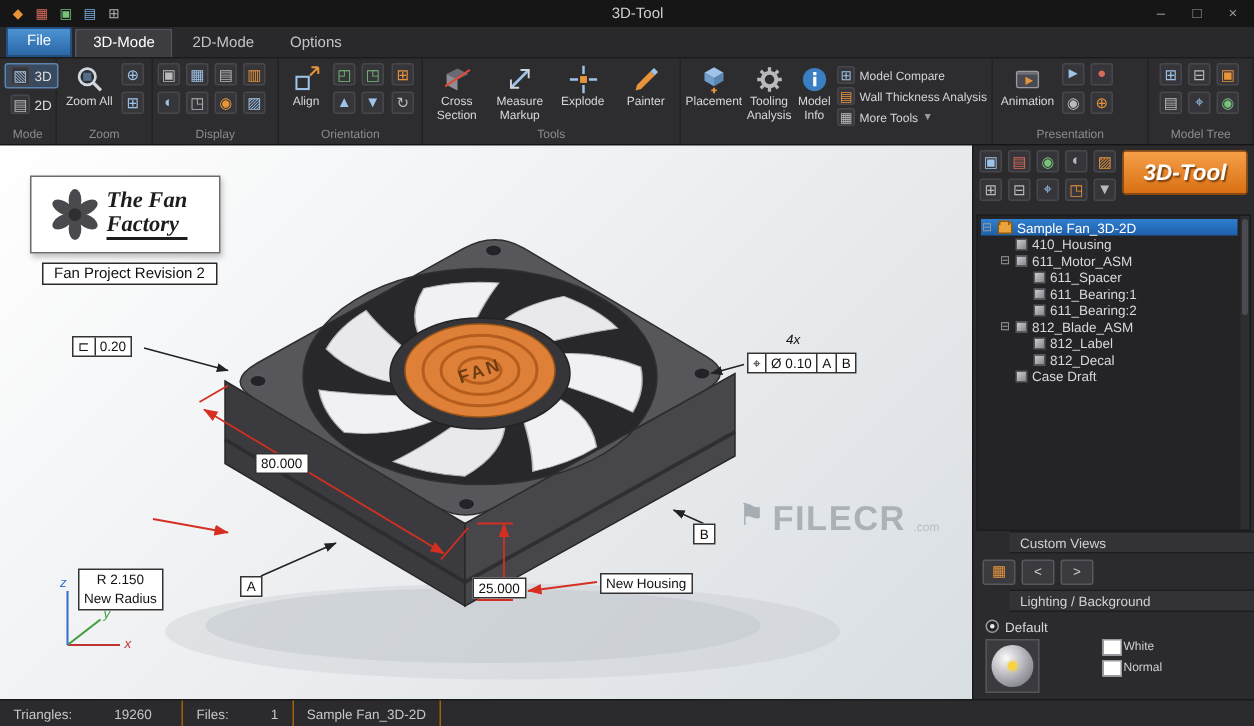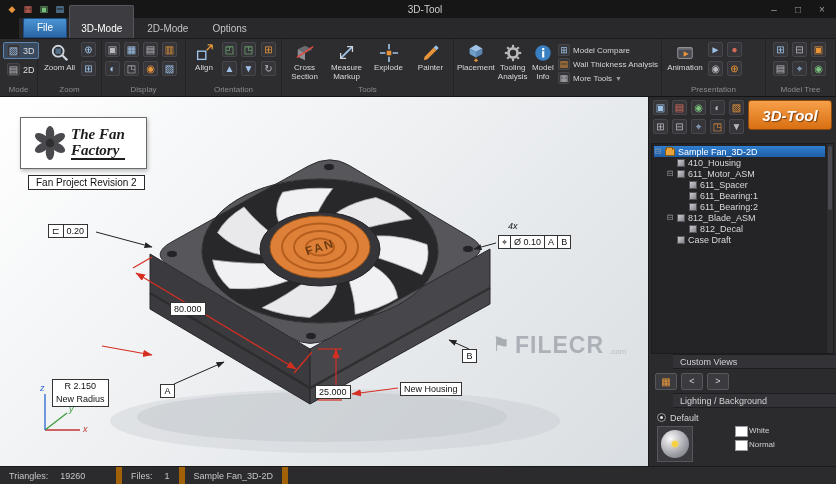--- a/index.html
+++ b/index.html
@@ -10,24 +10,24 @@
   
   .titlebar { height:18px; background:#161617; display:flex; align-items:center; flex:none; }
   .tb-icons { display:flex; gap:4px; padding:0 6px; align-items:center; }
   .tb-ico { width:12px; height:12px; font-size:9px; line-height:12px; text-align:center; border-radius:2px; }
   .tb-title { flex:1; text-align:center; font-size:10px; color:#cfcfcf; }
   .tb-controls { display:flex; padding-right:2px; }
   .tb-ctl { width:24px; text-align:center; font-size:10px; color:#9c9c9c; cursor:default; }
 
   
   .tabrow { height:21px; background:#29292c; display:flex; align-items:flex-end; padding-left:4px; gap:2px;
-    border-bottom:1px solid #1b1b1d; flex:none;margin-left:19px; }
+    border-bottom:1px solid #1b1b1d; flex:none; }
   .file-btn { background:linear-gradient(#4c94d4,#2a66a6); color:#fff; font-size:10px; padding:3px 13px 4px;
     border-radius:2px 2px 0 0; border:1px solid #1d4f86; }
-  .tab { font-size:10px; color:#c4c4c6; padding:17px 11px 4px; }
+  .tab { font-size:10px; color:#c4c4c6; padding:3px 11px 4px; }
   .tab.active { background:#3c3c41; color:#fff; border:1px solid #55555b; border-bottom:none; border-radius:2px 2px 0 0; }
 
   
   .ribbon { height:58px; background:#2d2d30; display:flex; border-bottom:1px solid #141416; flex:none; overflow:hidden; }
   .rgroup { display:flex; flex-direction:column; border-right:1px solid #222225; flex:none; }
   .rg-content { flex:1; display:flex; align-items:flex-start; padding:3px 3px 0; gap:3px; }
   .rg-label { font-size:8px; color:#8b8b90; text-align:center; padding:0 2px 2px; }
   .bigbtn { width:40px; display:flex; flex-direction:column; align-items:center; gap:1px; padding-top:1px; cursor:default; }
   .bigbtn svg { flex:none; }
   .bl { color:#d8d8da; font-size:8px; text-align:center; line-height:8.5px; }
@@ -113,21 +113,21 @@
     background:radial-gradient(circle at 35% 32%, #fbfbfc, #a2a2aa 58%, #68686f); position:relative; }
   .sphere::after { content:""; position:absolute; left:11px; top:11px; width:6px; height:6px; border-radius:50%;
     background:#f7d23e; box-shadow:0 0 3px #f7d23e; }
   .swatch-col { display:flex; align-items:flex-start; gap:1px; }
   .swatch { width:13px; height:11px; background:#fff; border:1px solid #9a9aa0; }
   .swatch-label { font-size:8px; color:#d0d0d2; }
 
   
   .statusbar { height:18px; flex:none; background:#2b2b2e; border-top:1px solid #1a1a1c; display:flex;
     align-items:stretch; font-size:9px; color:#c6c6c8; }
-  .sb-cell { display:flex; align-items:center; padding:0 9px; border-right:6px solid #a16207; gap:12px; white-space:nowrap; }
+  .sb-cell { display:flex; align-items:center; padding:0 9px; border-right:1px solid #a16207; gap:28px; white-space:nowrap; }
   .sb-fill { flex:1; }
 </style>
 </head>
 <body>
 
 <div class="window">
 
   <div class="titlebar">
     <div class="tb-icons">
       <span class="tb-ico" style="color:#e8953a">◆</span>
@@ -461,21 +461,21 @@
 
       <div class="vlabel center" style="left:52px; top:234px; line-height:13px;">
         <div>R 2.150</div>
         <div>New Radius</div>
       </div>
 
       <div class="vlabel" style="left:170px; top:205px;">80.000</div>
       <div class="vlabel" style="left:315px; top:288px;">25.000</div>
       <div class="vlabel" style="left:400px; top:285px;">New Housing</div>
 
-      <span class="plain" style="left:508px; top:124px;font-style:italic;">4x</span>
+      <span class="plain" style="left:524px; top:124px;font-style:italic;">4x</span>
       <div class="fcf" style="left:498px; top:138px;">
         <span>⌖</span>
         <span>Ø 0.10</span>
         <span>A</span>
         <span>B</span>
       </div>
 
       <div class="vlabel datum" style="left:160px; top:287px;">A</div>
       <div class="vlabel datum" style="left:462px; top:252px;">B</div>
 
@@ -537,20 +537,25 @@
           <span>611_Bearing:2</span>
         </div>
         <div class="trow lvl1">
           <span class="texp">⊟</span>
           <span class="tcube"></span>
           <span>812_Blade_ASM</span>
         </div>
         <div class="trow lvl2">
           <span class="tspacer"></span>
             <span class="tcube"></span>
+          <span>812_Label</span>
+        </div>
+        <div class="trow lvl2">
+          <span class="tspacer"></span>
+            <span class="tcube"></span>
           <span>812_Decal</span>
         </div>
         <div class="trow lvl1">
           <span class="tspacer"></span>
             <span class="tcube"></span>
           <span>Case Draft</span>
         </div>
         <div class="tree-scroll">
           <div class="tree-thumb"></div>
         </div>

